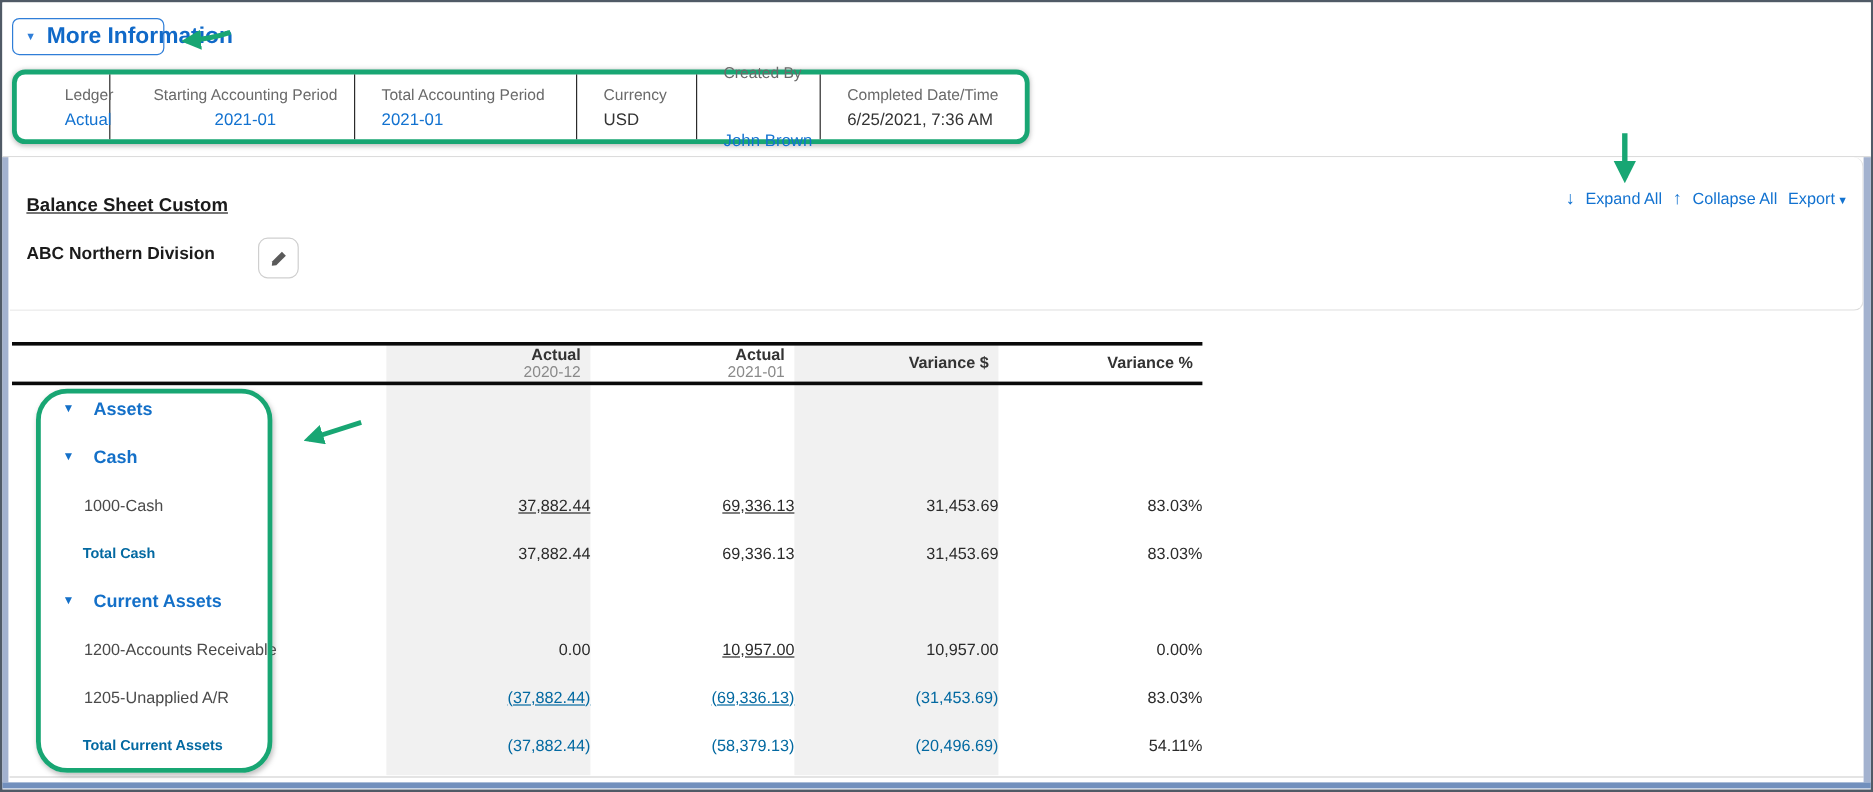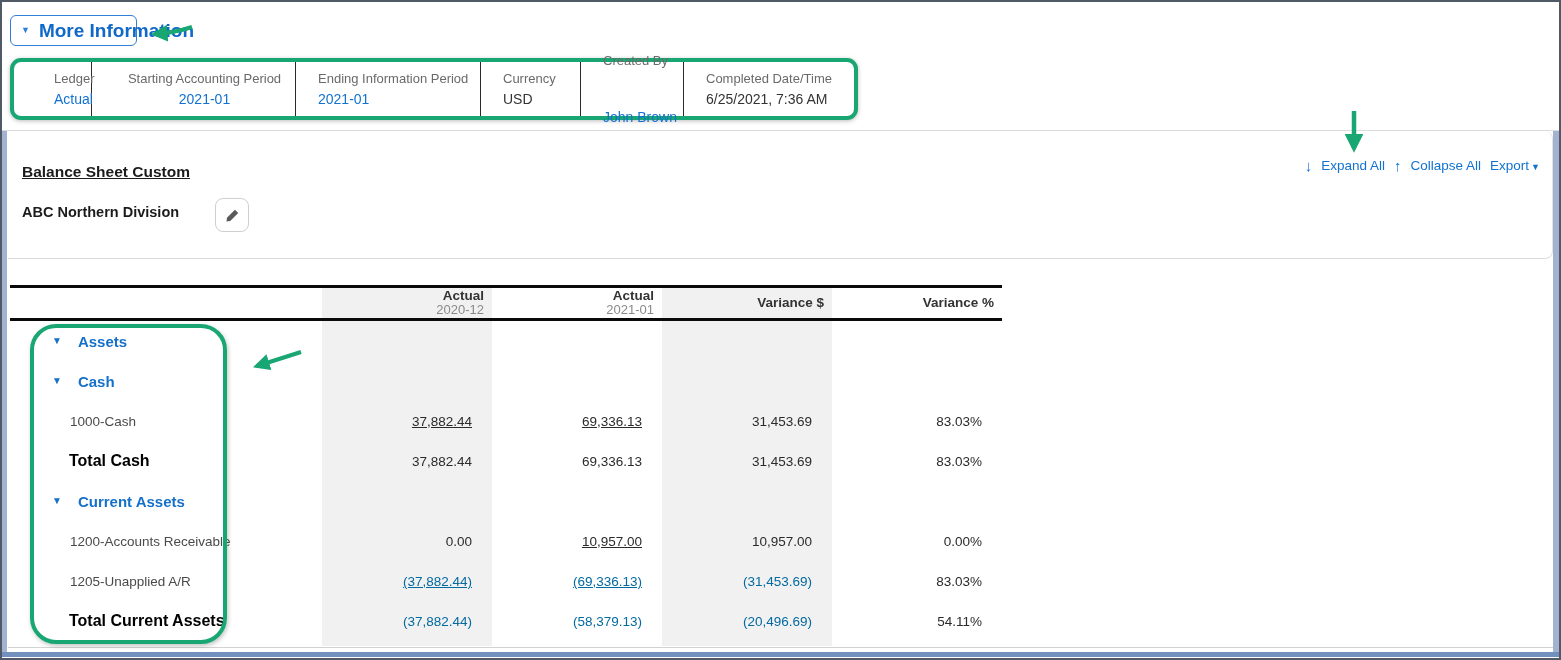--- a/index.html
+++ b/index.html
@@ -60,22 +60,22 @@
     justify-content:center; align-items:flex-end; }
   .thead .h1 { font-size:13.5px; font-weight:bold; color:#333; line-height:14px; }
   .thead .h2 { font-size:13px; color:#8a8a8a; line-height:14px; }
   .tbody { position:absolute; top:34px; left:0; width:100%; z-index:1; }
   .trow { display:grid; grid-template-columns:312px 170px 170px 170px 170px; height:40px; align-items:center; }
   .lcell { display:flex; align-items:center; }
   .trow.group .lcell { padding-left:42px; gap:16px; cursor:pointer; }
   .trow.group .glabel { color:#1470c8; font-weight:bold; font-size:15px; }
   .trow.group .tri { color:#1470c8; font-size:10px; line-height:1; }
   .trow.account .lcell { padding-left:60px; font-size:13.5px; color:#4a4a4a; }
-  .trow.total .lcell { padding-left:59px; font-size:16px; font-weight:bold; color:#000000; }
-  .vcell { text-align:right; padding-right:20px; font-size:13.5px; color:#2b2b2b; white-space:nowrap; }
+  .trow.total .lcell { padding-left:59px; font-size:12px; font-weight:bold; color:#0369a1; }
+  .vcell { text-align:right; padding-right:0; font-size:13.5px; color:#2b2b2b; white-space:nowrap; }
   .vcell.u { text-decoration:underline; cursor:pointer; }
   .vcell.neg { color:#0369a1; }
   .end-line { position:absolute; left:8px; top:647px; width:1545px; height:1px; background:#d2d2d2; }
 
   
   .annot-box-rows { position:absolute; left:30px; top:324px; width:197px; height:320px;
     border:4px solid #18a673; border-radius:26px; box-shadow:1px 2px 4px rgba(80,80,80,.35);
     z-index:5; pointer-events:none; }
   .annot-arrow { position:absolute; z-index:6; pointer-events:none; }
 </style>
@@ -105,21 +105,21 @@
     <div class="info-annot">
       <div class="info-field f1 divider">
         <span class="flabel">Ledger</span>
         <span class="fvalue link">Actual</span>
       </div>
       <div class="info-field f2 divider">
         <span class="flabel">Starting Accounting Period</span>
         <span class="fvalue link">2021-01</span>
       </div>
       <div class="info-field f3 divider">
-        <span class="flabel">Ending Information Period</span>
+        <span class="flabel">Total Accounting Period</span>
         <span class="fvalue link">2021-01</span>
       </div>
       <div class="info-field f4 divider">
         <span class="flabel">Currency</span>
         <span class="fvalue">USD</span>
       </div>
       <div class="info-field f5 divider">
         <span class="flabel">Created By</span>
         <span class="fvalue link">John Brown</span>
       </div>

